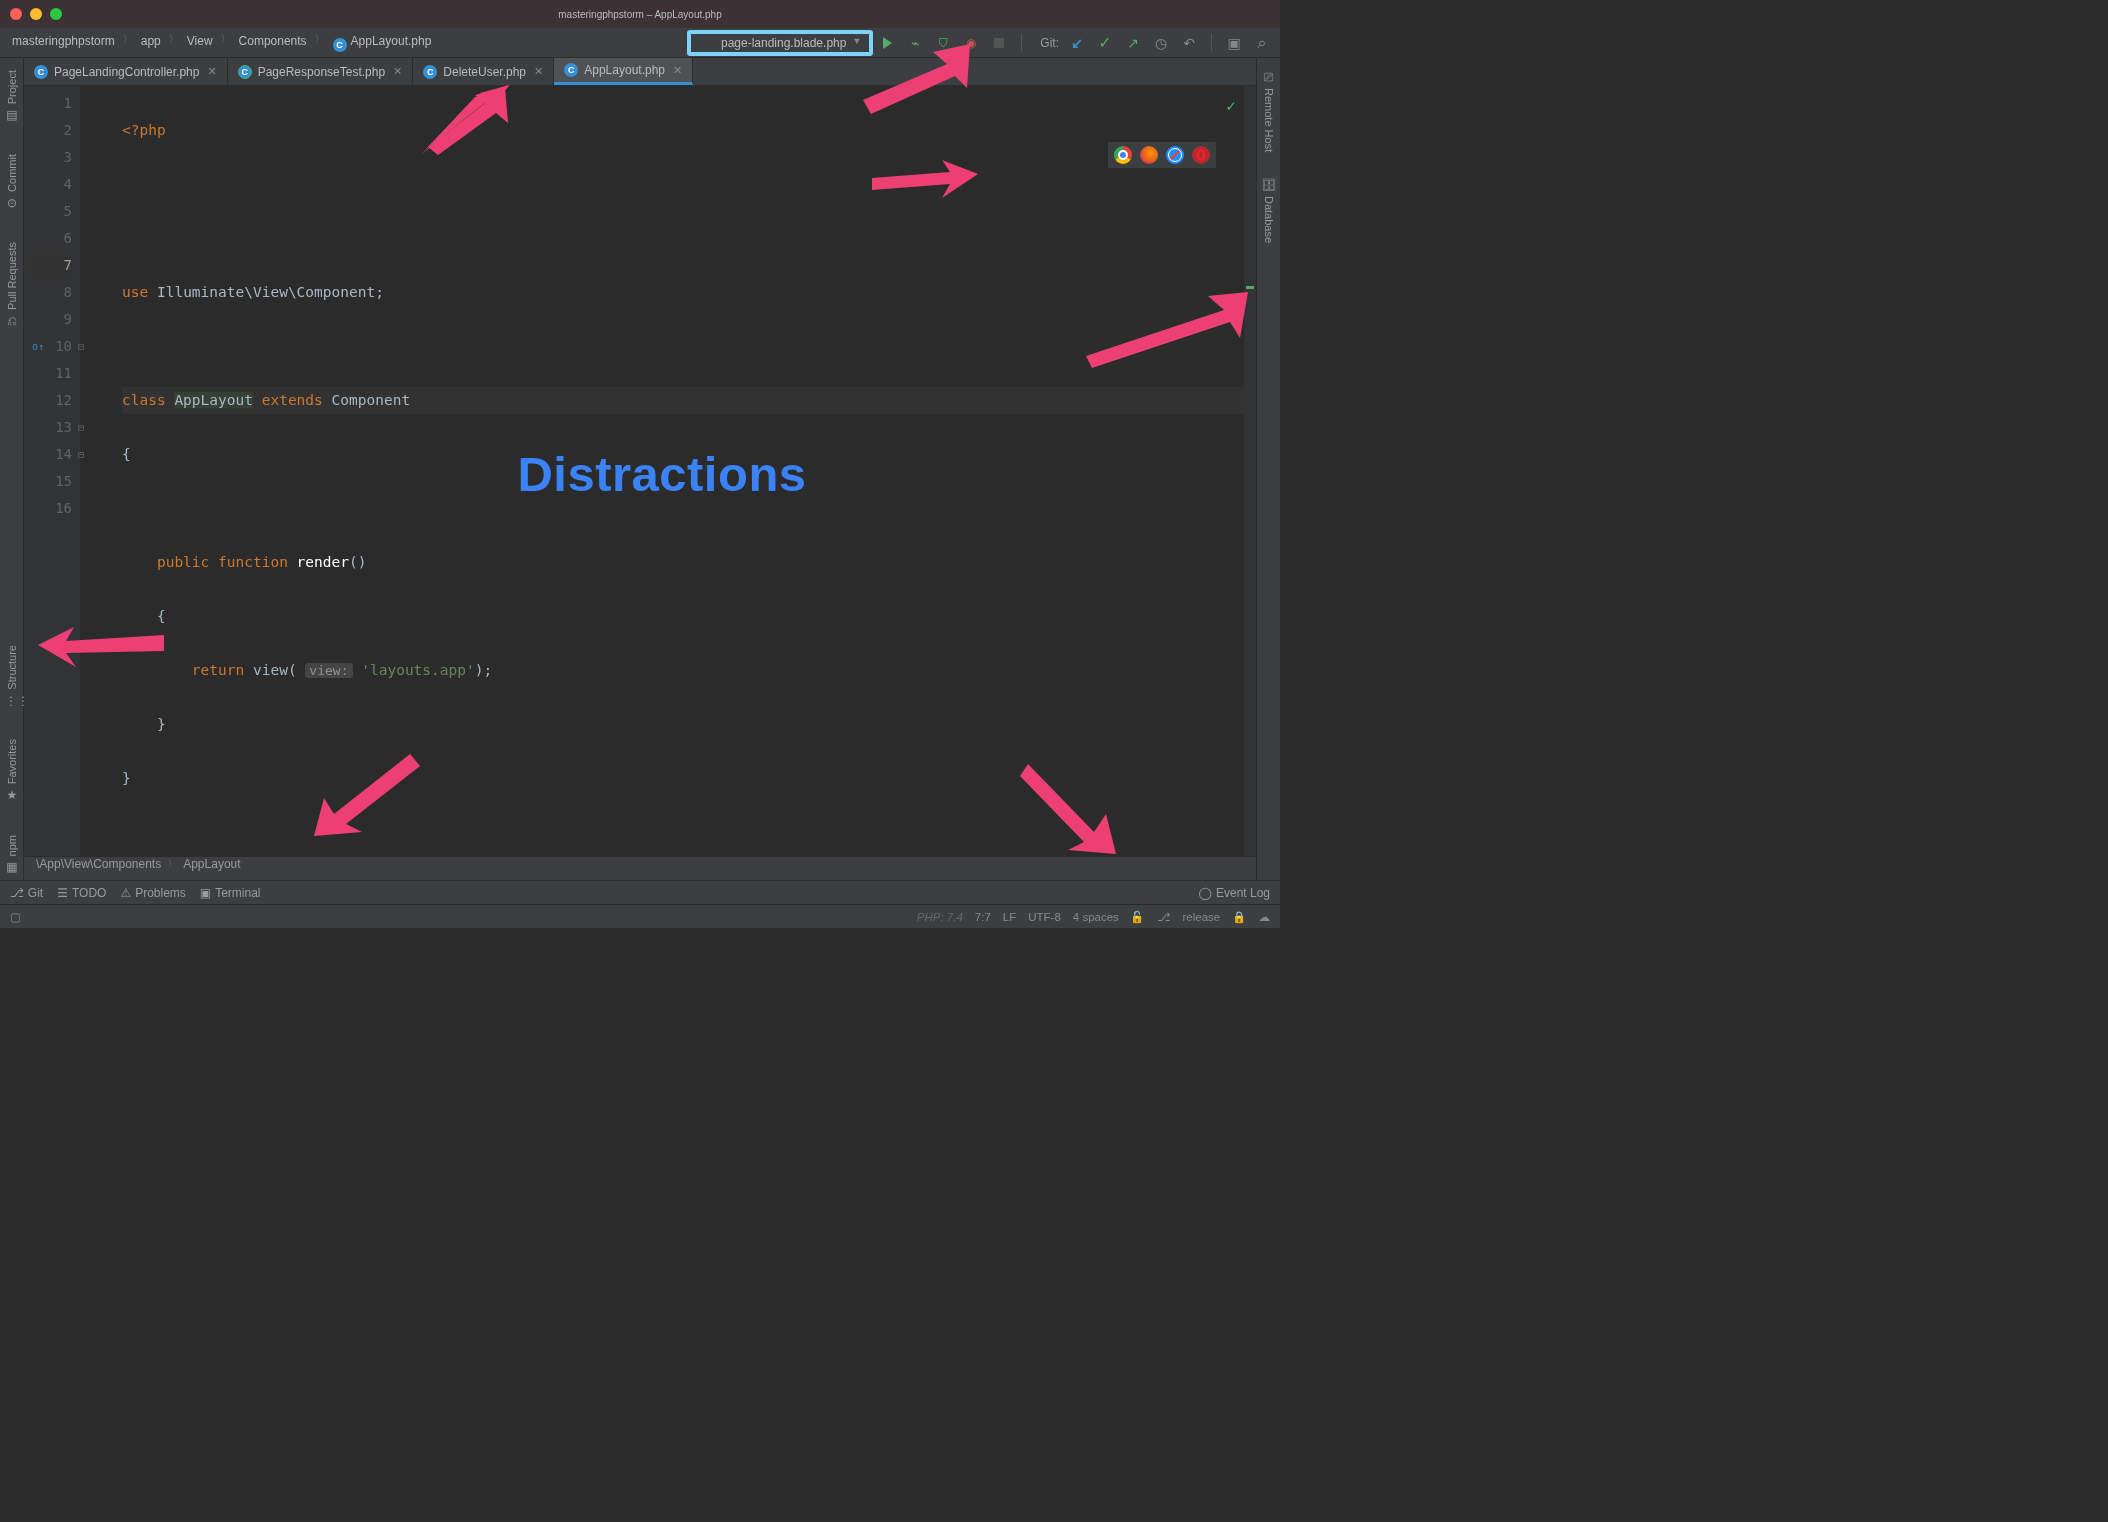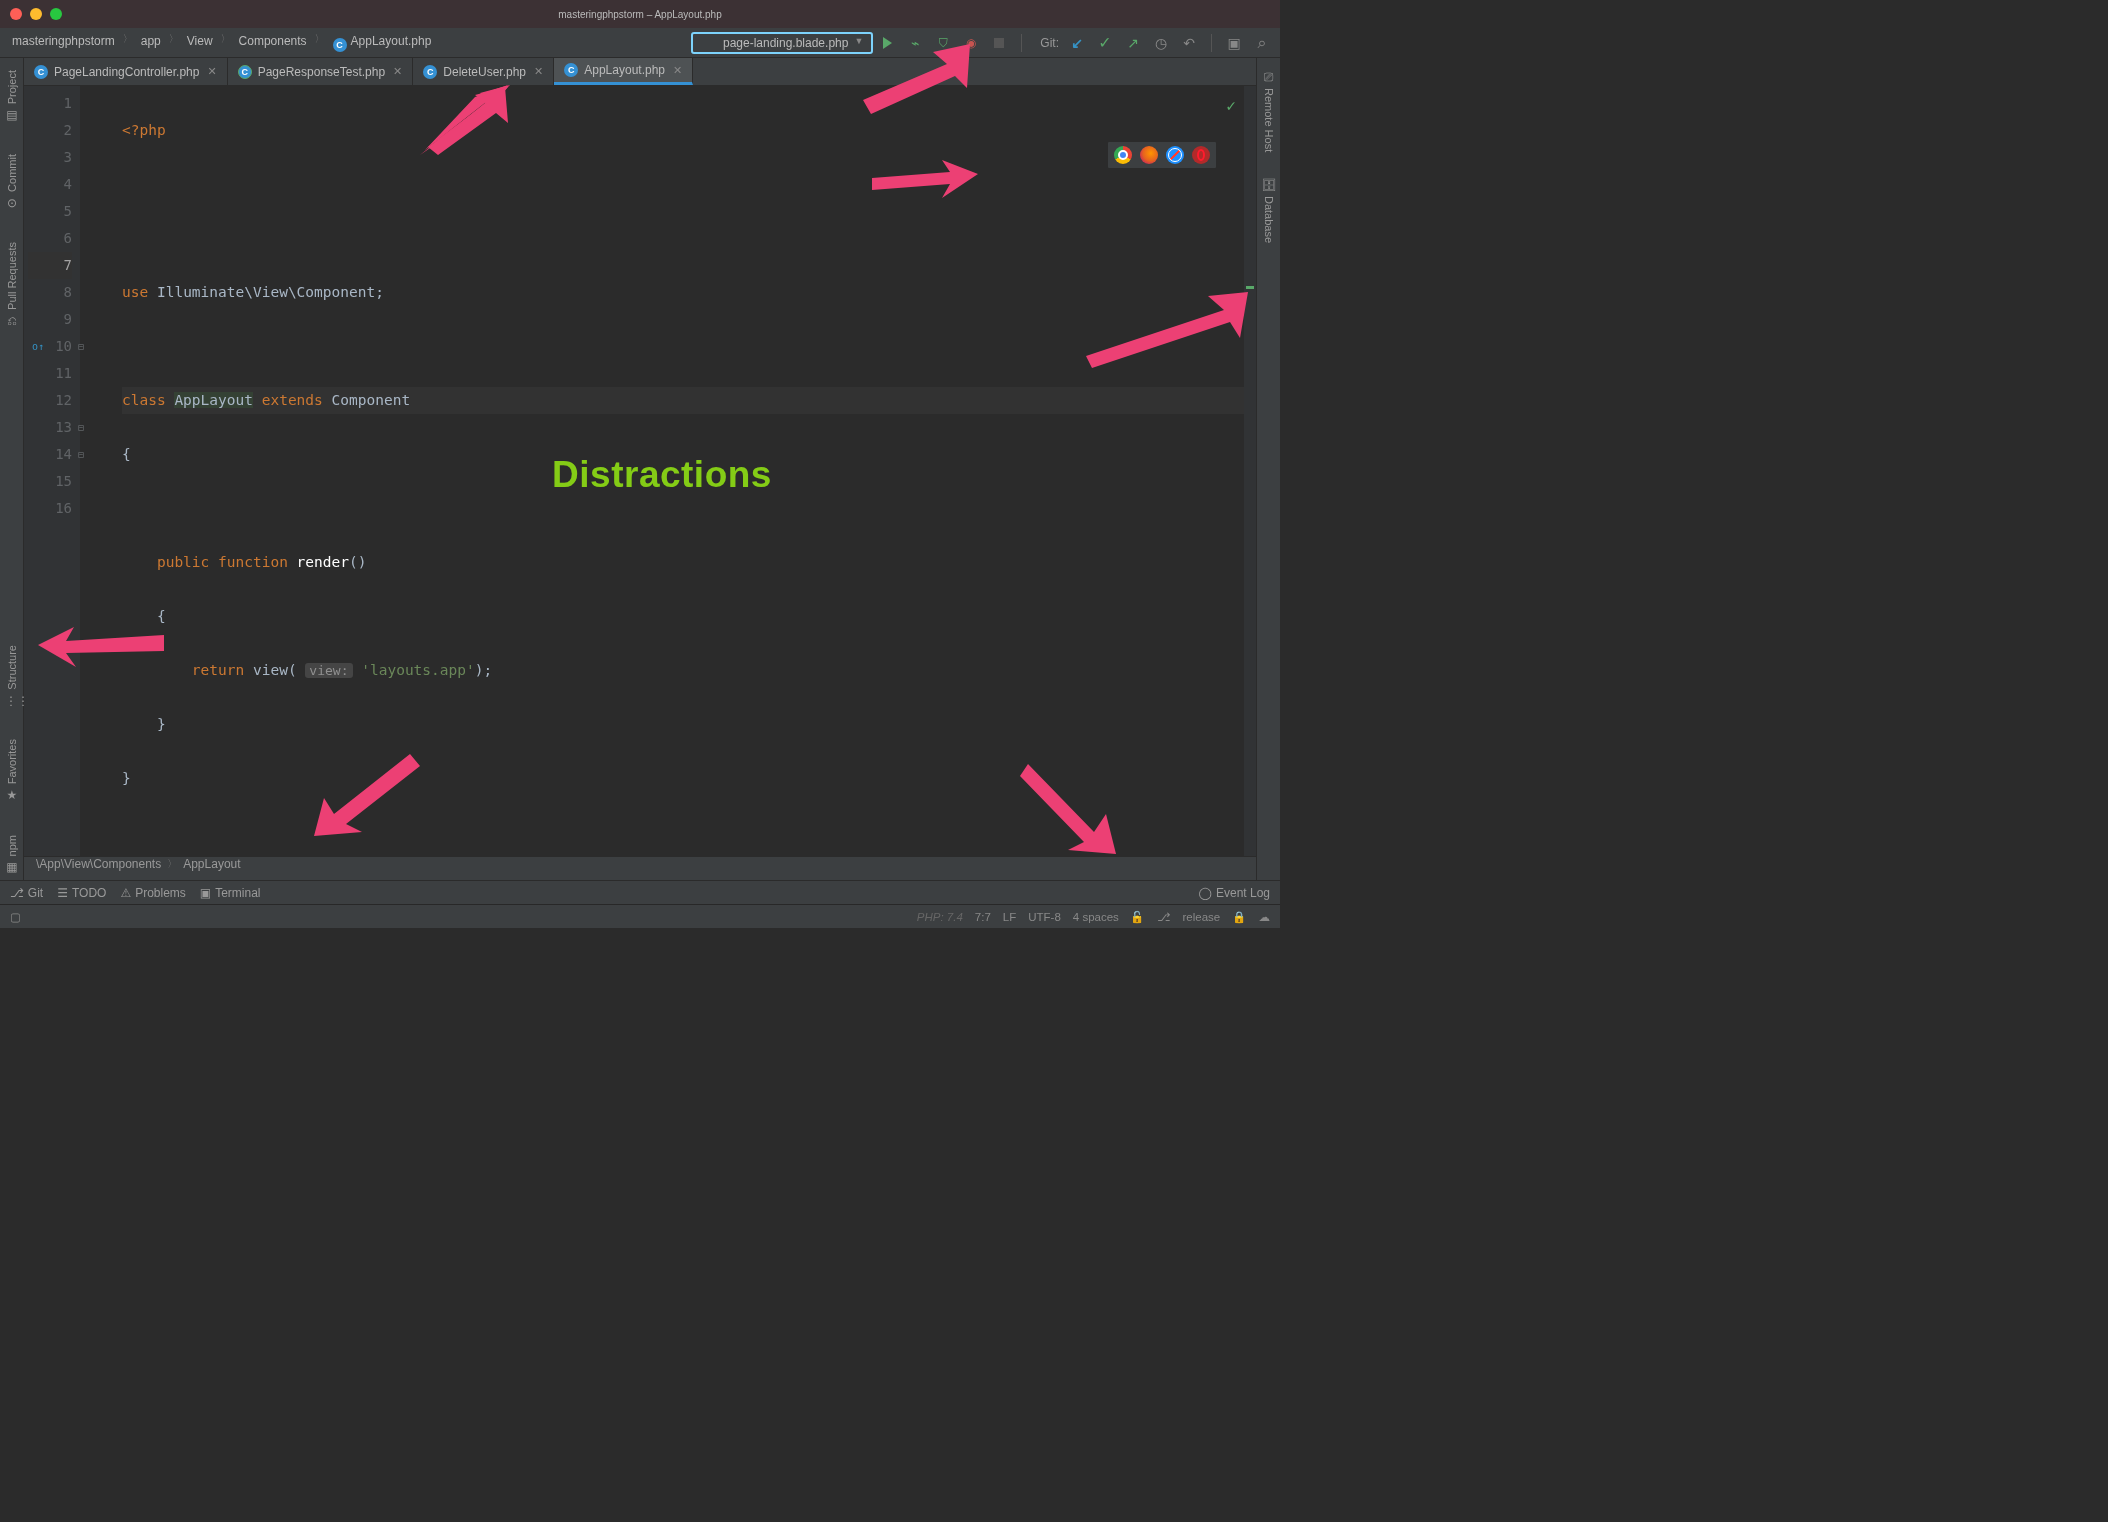--- a/index.html
+++ b/index.html
@@ -34,21 +34,21 @@
   display: flex;
   align-items: center;
   padding: 0 8px;
   gap: 4px;
 }
 .breadcrumbs { display: flex; align-items: flex-start; gap: 4px; flex: 1; color: #bbb; font-size: 12px; }
 .crumb { padding: 2px 4px; }
 .chev { color: #777; font-size: 10px; }
 .crumb.file::before { content: ""; display: inline-block; width: 14px; height: 14px; border-radius: 50%; background: #3591d4; margin-right: 4px; vertical-align: -3px; font-size:10px; }
 .crumb.file::before { content: "C"; color:#fff; text-align:center; line-height:14px; font-size:9px; font-weight:bold;}
-.run-config { border:2px solid #7dd3fc; border-radius:3px; padding:2px 8px; font-size:12px; display:flex; align-items:flex-start; gap:6px; background:#3c3f41; }
+.run-config { border:4px solid #7dd3fc; border-radius:3px; padding:2px 8px; font-size:12px; display:flex; align-items:flex-start; gap:6px; background:#3c3f41; }
 .run-config::before { content:"⌘"; opacity:0; width:16px; }
 .toolbar-right { display:flex; align-items:center; gap:8px; }
 .tool-btn { width:20px; height:20px; display:flex; align-items:center; justify-content:center; cursor:pointer; }
 .icon-play { width:0; height:0; border-left:9px solid #59a869; border-top:6px solid transparent; border-bottom:6px solid transparent; }
 .icon-bug { color:#59a869; font-size:14px; }
 .icon-cov { color:#59a869; font-size:12px; }
 .icon-prof { color:#c75450; font-size:12px; }
 .icon-stop { width:10px; height:10px; background:#555; }
 .git-label { color:#999; font-size:12px; margin-left:6px;}
 .icon-update { color:#3592c4; font-size:14px; font-weight:bold; }
@@ -134,21 +134,21 @@
 
 .bottom-bar { height:24px; background:#3c3f41; border-top:1px solid #2b2b2b; display:flex; align-items:center; padding:0 10px; gap:14px; font-size:12px; color:#999; }
 .bottom-item { display:flex; align-items:center; gap:4px; cursor:pointer; }
 .bottom-bar .spacer { flex:1; }
 
 .status-bar { height:24px; background:#3c3f41; border-top:1px solid #282828; display:flex; align-items:center; padding:0 10px; gap:12px; font-size:11.5px; color:#888; }
 .status-bar .spacer { flex:1; }
 .status-item { cursor:pointer; }
 .php-dim { color:#666;font-style:italic; }
 
-.big-label { position:absolute; left:50%; top:50%; transform:translate(-50%,-10px); color:#84cc16; font-size:37px; font-weight:700; font-family:-apple-system,sans-serif; letter-spacing:0.5px; }
+.big-label { position:absolute; left:50%; top:50%; transform:translate(-50%,-10px); color:#3b82f6; font-size:49px; font-weight:700; font-family:-apple-system,sans-serif; letter-spacing:0.5px; }
 
 .arrow { position:absolute; pointer-events:none; }
 .arrow svg { overflow:visible; }
 .arrow path { fill:#ec4074; }
 </style>
 </head>
 <body>
 
 <div class="titlebar">
   <div class="traffic-lights">

